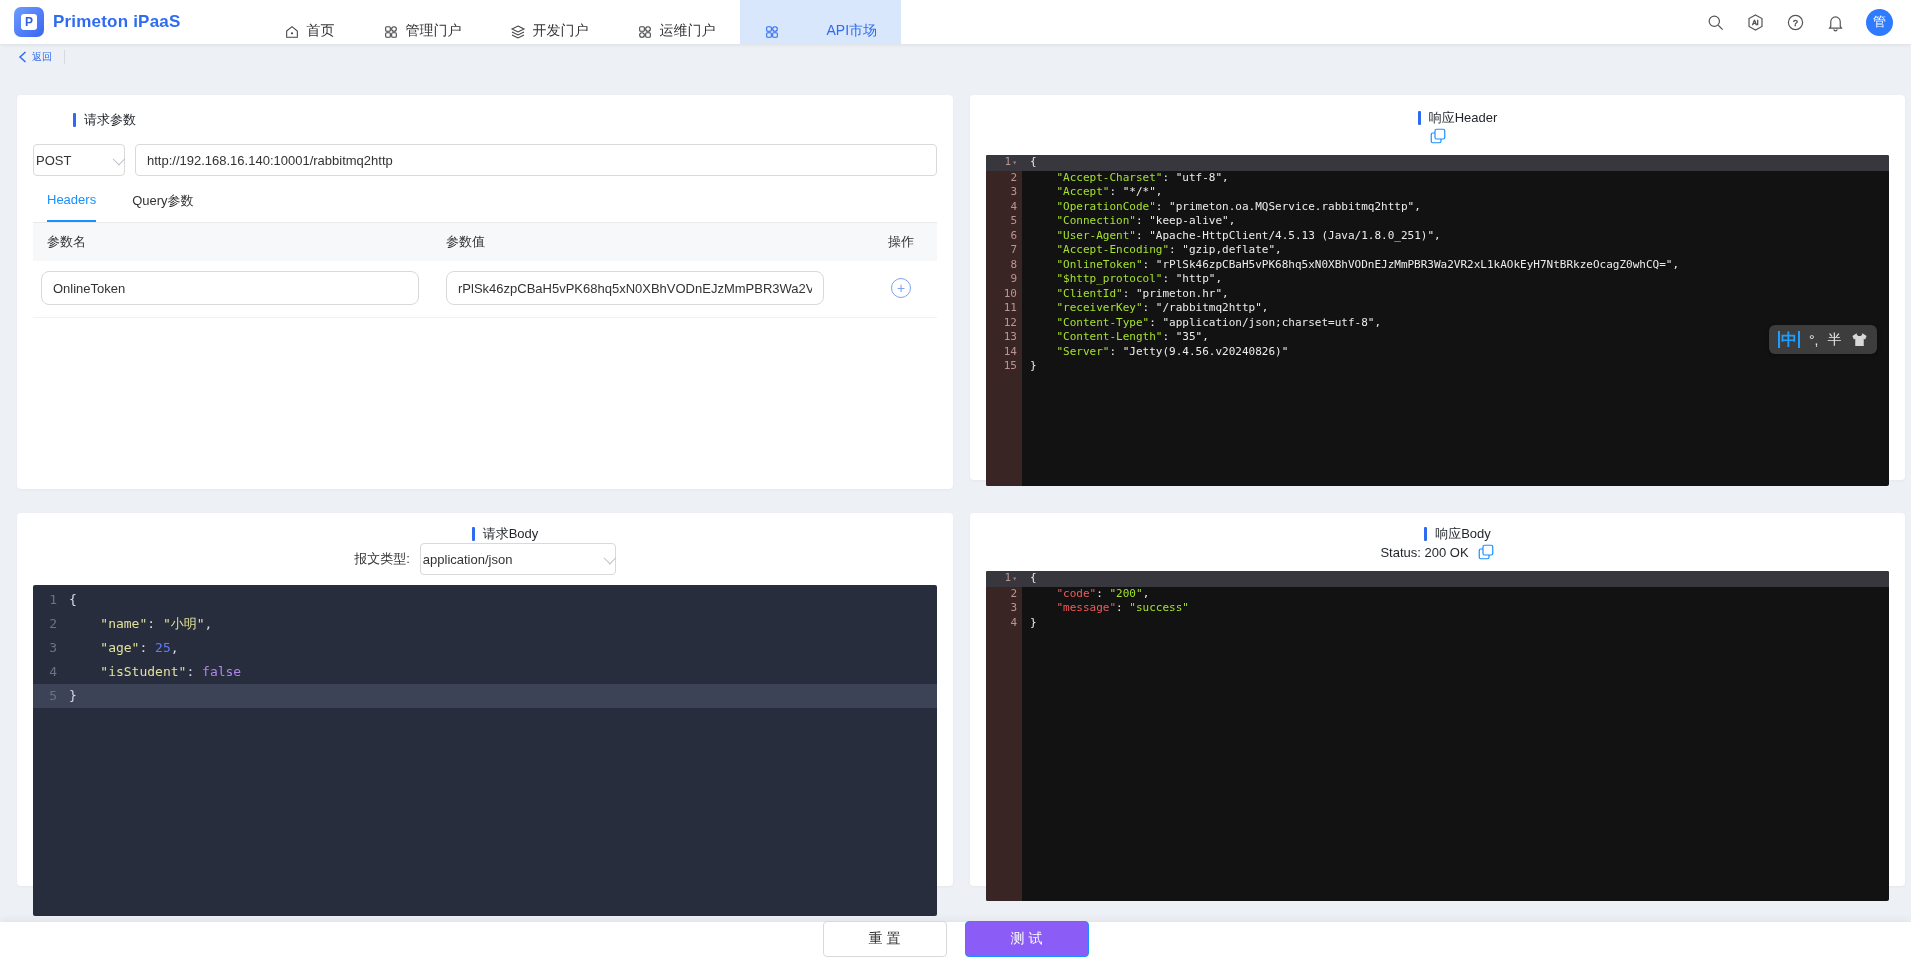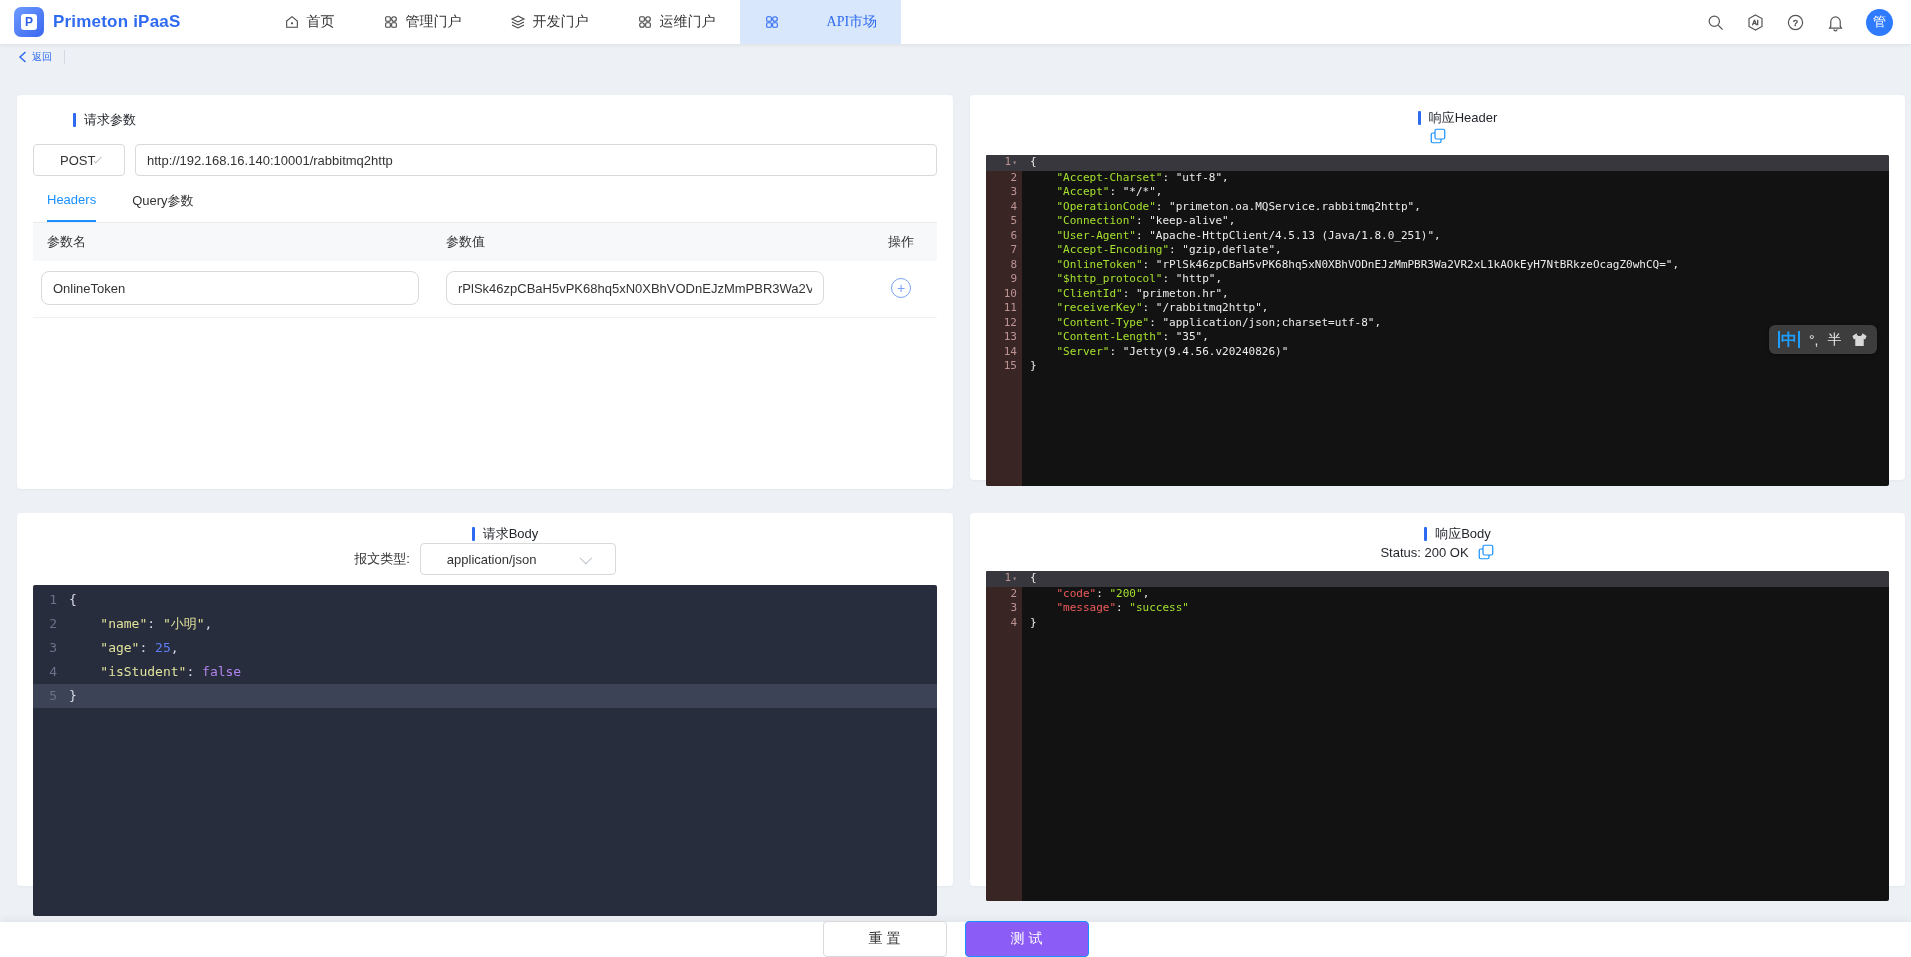--- a/index.html
+++ b/index.html
@@ -6,21 +6,21 @@
   html,body { width:1911px; height:957px; }
   body { font-family:"Liberation Sans", sans-serif; background:#edf0f4; position:relative; overflow:hidden; color:#333; }
 
   
   .navbar { position:absolute; left:0; top:0; width:1911px; height:44px; background:#fff; box-shadow:0 1px 4px rgba(0,21,41,.08); display:flex; align-items:center; z-index:20; }
   .brand { display:flex; align-items:center; gap:9px; padding:0 14px; }
   .logo { width:30px; height:30px; border-radius:7px; background:linear-gradient(135deg,#6d9bff,#3a66f0); display:flex; align-items:center; justify-content:center; }
   .logo-inner { width:16px; height:16px; background:#fff; border-radius:3px; color:#2f5fe8; font-weight:bold; font-size:12px; display:flex; align-items:center; justify-content:center; }
   .brand-name { font-size:17px; font-weight:bold; color:#2f6bf0; letter-spacing:.2px; }
   .nav-items { display:flex; align-items:stretch; height:44px; margin-left:65px; }
-  .nav-item { display:flex; align-items:center; gap:7px; padding:12px 24px; font-size:14px; color:#333; cursor:pointer;font-family:Liberation Serif, serif; }
+  .nav-item { display:flex; align-items:flex-end; gap:7px; padding:4px 24px; font-size:14px; color:#333; cursor:pointer; }
   .nav-item svg { width:16px; height:16px; stroke:#444; fill:none; stroke-width:1.6; }
   .nav-item.active { background:#d8e7fb; color:#2f6bf0;gap:47px; }
   .nav-item.active svg { stroke:#2f6bf0; }
   .nav-right { margin-left:auto; display:flex; align-items:center; gap:21px; padding-right:18px; }
   .tb-icon { width:19px; height:19px; cursor:pointer; display:flex; align-items:center; justify-content:center; }
   .tb-icon svg { width:19px; height:19px; stroke:#555; fill:none; stroke-width:1.5; }
   .avatar { width:27px; height:27px; border-radius:50%; background:#2f7bff; color:#fff; font-size:13px; display:flex; align-items:center; justify-content:center; cursor:pointer; }
 
   
   .breadcrumb { position:absolute; left:18px; top:50px; display:flex; align-items:flex-start; gap:12px; font-size:10px; }
@@ -33,21 +33,21 @@
   .p-resph{ left:970px; top:95px;  width:935px; height:385px; padding:14px 16px; }
   .p-reqb { left:17px;  top:513px; width:936px; height:373px; padding:12px 16px; }
   .p-respb{ left:970px; top:513px; width:935px; height:373px; padding:12px 16px; }
 
   .panel-title { display:flex; align-items:center; gap:8px; font-size:13px; color:#1f2329;padding-left:40px; }
   .title-bar { width:3px; height:14px; background:#2f6bf0; border-radius:1px; }
   .title-row { display:flex; align-items:center; justify-content:space-between;flex-direction:column; }
 
   
   .method-row { display:flex; gap:10px; margin-top:15px; }
-  .select-box { height:32px; border:1px solid #d9d9d9; border-radius:4px; background:#fff; display:flex; align-items:center; justify-content:space-between; padding:0 26px; font-size:13px; color:#333; cursor:pointer; }
+  .select-box { height:32px; border:1px solid #d9d9d9; border-radius:4px; background:#fff; display:flex; align-items:center; justify-content:space-between; padding:0 2px; font-size:13px; color:#333; cursor:pointer; }
   .method-select { width:92px; }
   .chev { width:9px; height:9px; border-right:1.5px solid #b9bec8; border-bottom:1.5px solid #b9bec8; transform:rotate(45deg) translateY(-2px); }
   .url-input { flex:1; height:32px; border:1px solid #d9d9d9; border-radius:4px; padding:0 11px; font-size:13px; color:#333; font-family:"Liberation Sans",sans-serif; }
   .tabs { display:flex; gap:36px; margin-top:16px; border-bottom:1px solid #e9eaee; padding-left:14px; }
   .tab { font-size:13px; padding-bottom:10px; cursor:pointer; color:#333; border-bottom:2px solid transparent; }
   .tab.active { color:#1890ff; border-bottom:2px solid #1890ff; }
   .thead { display:flex; align-items:center; height:38px; background:#f7f8fa; font-size:13px; color:#333; margin-top:0; }
   .th-name { width:413px; padding-left:14px; }
   .th-value { flex:1; }
   .th-action { width:72px; text-align:center; }

